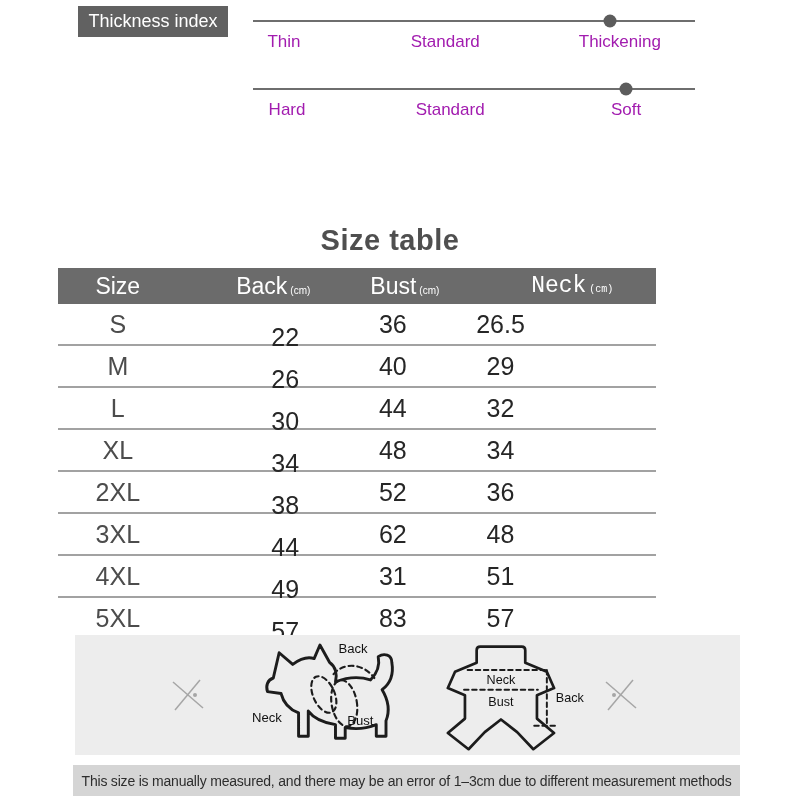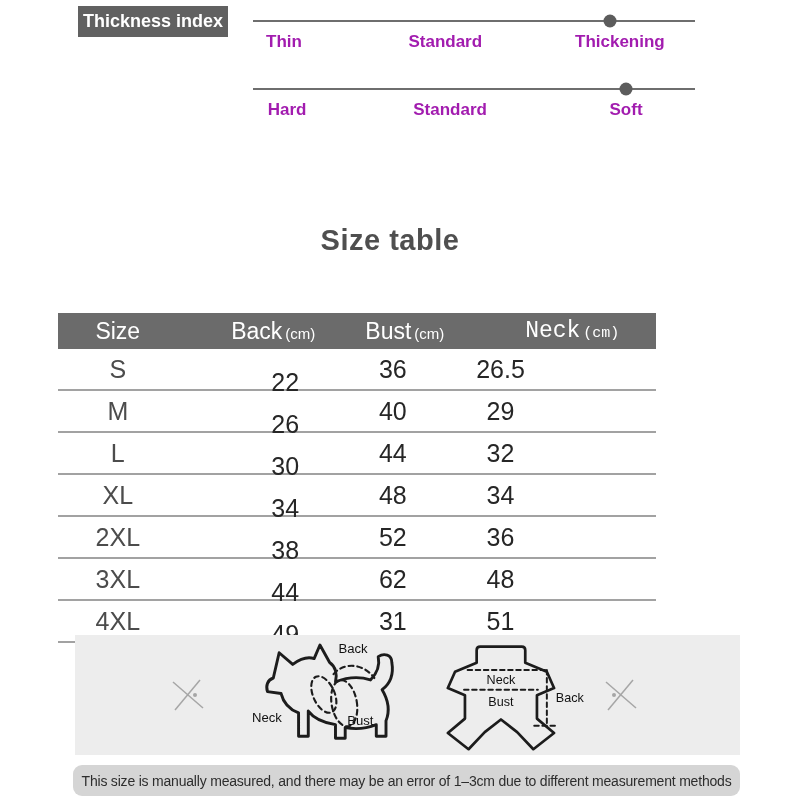--- a/index.html
+++ b/index.html
@@ -1,38 +1,38 @@
 <!DOCTYPE html>
 <html><head>
 <meta charset="utf-8">
 <style>
   html,body{margin:0;padding:0;background:#fff;}
   .canvas{position:relative;width:800px;height:800px;background:#ffffff;overflow:hidden;
           font-family:"Liberation Sans", sans-serif;}
 
   
-  .slider-row{position:absolute;left:0;width:800px;height:62px;font-weight:bold;}
+  .slider-row{position:absolute;left:0;width:800px;height:62px;}
   .badge{position:absolute;left:78px;top:0;width:150px;height:31px;background:#616161;
          color:#ffffff;font-size:18px;display:flex;align-items:center;justify-content:center;
          white-space:nowrap;}
   .track-wrap{position:absolute;left:253px;top:0;width:442px;height:56px;}
   .track{position:absolute;left:0;right:0;top:14px;height:2px;background:#6e6e6e;}
   .dot{position:absolute;top:15px;width:13px;height:13px;border-radius:50%;background:#5c5c5c;
        transform:translate(-50%,-50%);}
   .tick{position:absolute;top:26px;transform:translateX(-50%);font-size:17px;color:#a21caf;
         white-space:nowrap;}
 
   
   .table-title{position:absolute;top:224px;left:0;width:780px;text-align:center;
                font-size:29px;font-weight:bold;color:#4f4f4f;letter-spacing:.5px;}
   .size-table{position:absolute;left:58px;top:268px;width:598px;}
-  .thead{position:relative;height:36px;background:#6b6b6b;margin-top:45px;}
+  .thead{position:relative;height:36px;background:#6b6b6b;}
   .th{position:absolute;top:50%;transform:translate(-50%,-50%);color:#ffffff;font-size:23px;
       white-space:nowrap;}
-  .th .unit{font-size:15px;margin-left:3px;}
+  .th .unit{font-size:10px;margin-left:3px;}
   .tr{position:relative;height:40px;border-bottom:2px solid #a2a2a2;}
   .tr.last{border-bottom:none;}
   .td{position:absolute;top:50%;transform:translate(-50%,-50%);font-size:25px;color:#262626;
       white-space:nowrap;}
   .td.size{color:#4c4c4c;}
   .c1{left:10%;} .c2{left:38%;margin-top:13px;} .c3{left:56%;} .c4{left:74%;}
   .h1{left:10%;} .h2{left:36%;} .h3{left:58%;} .h4{left:86%;font-family:Liberation Mono, monospace;}
 
   
   .diagram{position:absolute;left:75px;top:635px;width:665px;height:120px;background:#ededed;}
@@ -41,21 +41,21 @@
   .dog-svg{position:absolute;left:175px;top:4px;}
   .garment-svg{position:absolute;left:352px;top:8px;}
   .outline{fill:none;stroke:#1c1c1c;stroke-width:3;stroke-linejoin:round;stroke-linecap:round;}
   .dashed{fill:none;stroke:#1c1c1c;stroke-width:2.2;stroke-dasharray:5 4;stroke-linecap:round;}
   .diag-label{font-family:"Liberation Sans",sans-serif;font-size:13.5px;fill:#111111;}
   .xline{stroke:#a6a6a6;stroke-width:1.5;}
 
   
   .footer{position:absolute;left:73px;top:765px;width:667px;height:31px;background:#d5d5d5;
           display:flex;align-items:center;justify-content:center;font-size:14px;color:#2d2d2d;
-          letter-spacing:-0.2px;white-space:nowrap;border-radius:9px;}
+          letter-spacing:-0.2px;white-space:nowrap;}
 </style>
 </head>
 <body>
 
 <div class="canvas">
 
   <div class="slider-row" style="top:6px">
     <div class="badge">Thickness index</div>
     <div class="track-wrap">
       <div class="track"></div>

